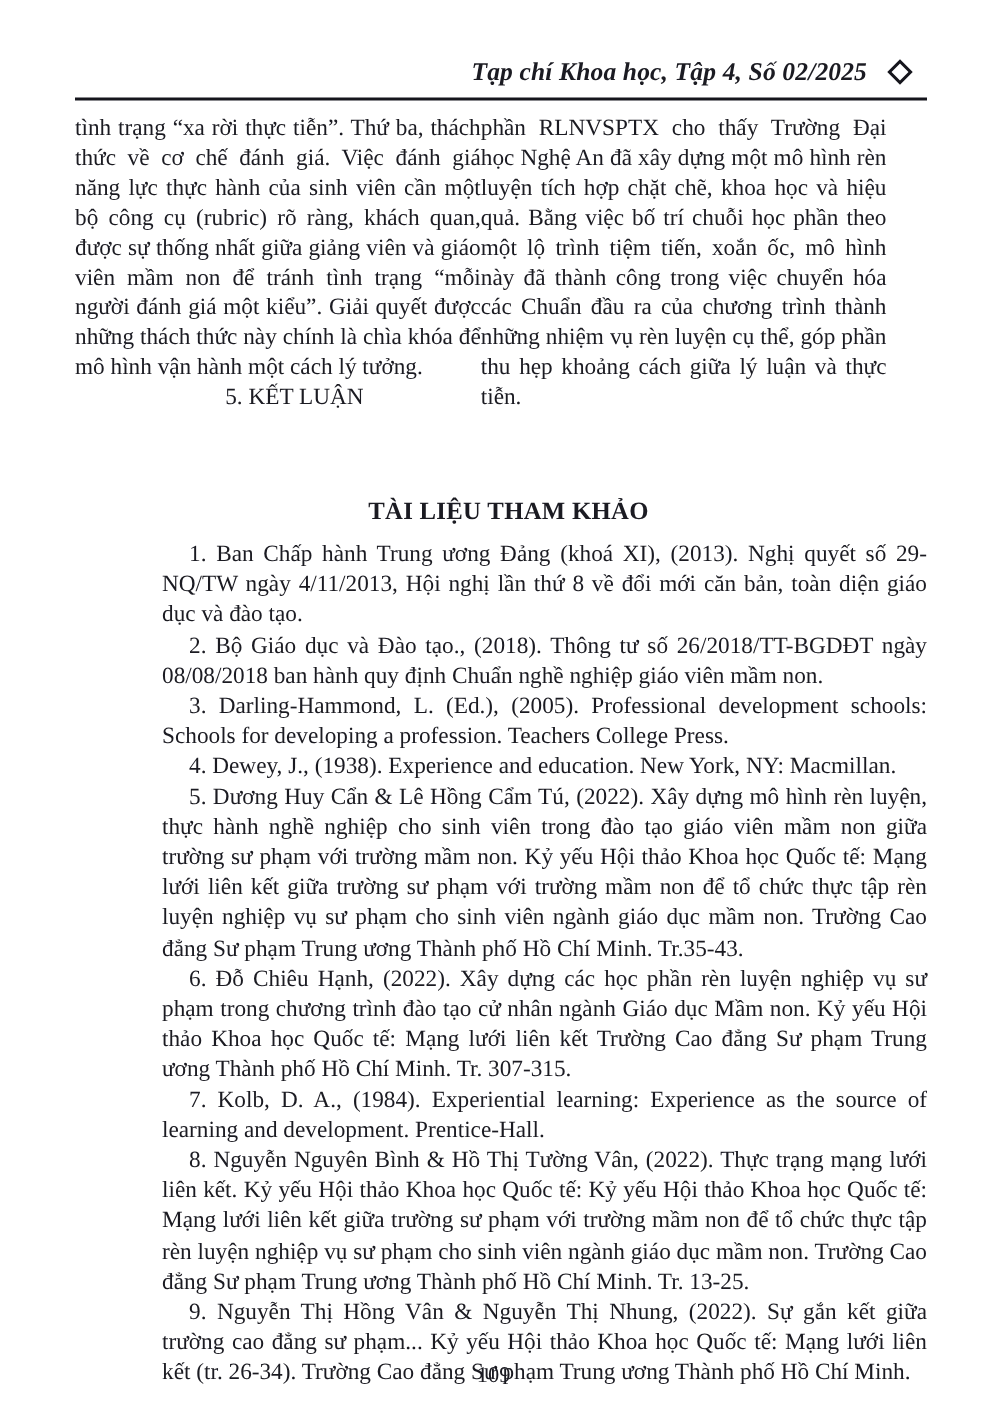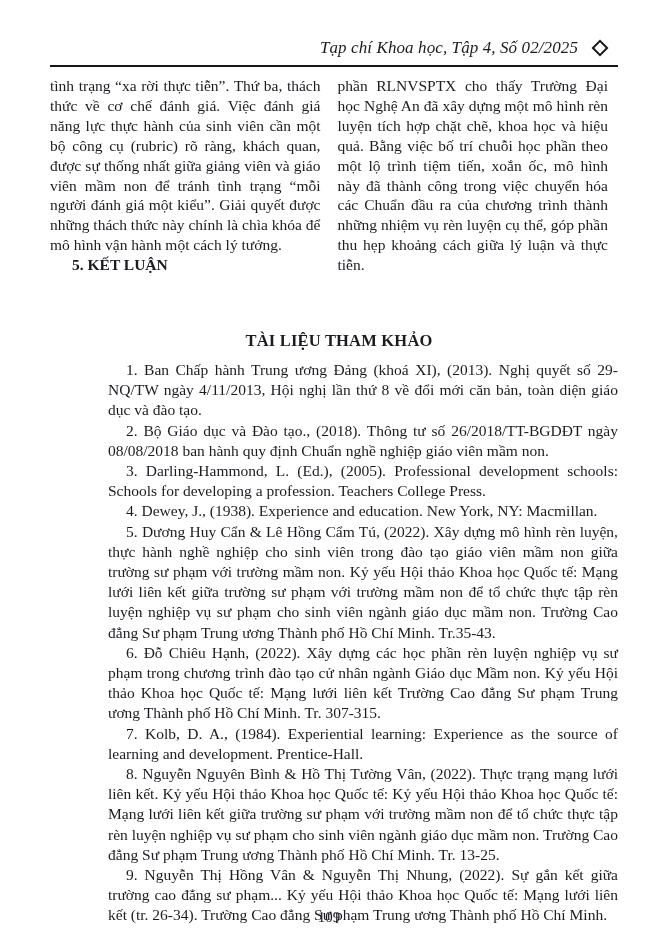--- a/index.html
+++ b/index.html
@@ -26,21 +26,21 @@
     left: 50px;
     top: 38px;
     width: 568px;
     display: flex;
     justify-content: flex-end;
     align-items: center;
     padding-bottom: 7px;
     border-bottom: 2px solid #15151c;
   }
   .journal-title {
-    font-weight: normal;
+    font-weight: bold;
     font-style: italic;
     font-size: 17px;
     letter-spacing: 0.1px;
     white-space: nowrap;
   }
   .diamond {
     flex: 0 0 auto;
     width: 8px;
     height: 8px;
     border: 2px solid #15151c;
@@ -48,33 +48,32 @@
     margin-left: 16px;
     margin-right: 12px;
   }
   
   .columns {
     position: absolute;
     left: 50px;
     top: 76px;
     width: 558px;
     display: flex;
-    gap: 17px;
   }
   .col {
     width: 270.5px;
     font-size: 15.5px;
     line-height: 19.9px;
     text-align: justify;
   }
   p { margin: 0; }
   .indent { text-indent: 22px; }
   .sec-heading {
-    font-weight: bold;
-    text-align: left;
+    font-weight: normal;
+    text-align: center;
   }
   
   .references {
     position: absolute;
     left: 60px;
     top: 331px;
     width: 558px;
   }
   .ref-heading {
     margin: 0 0 9px 0;

